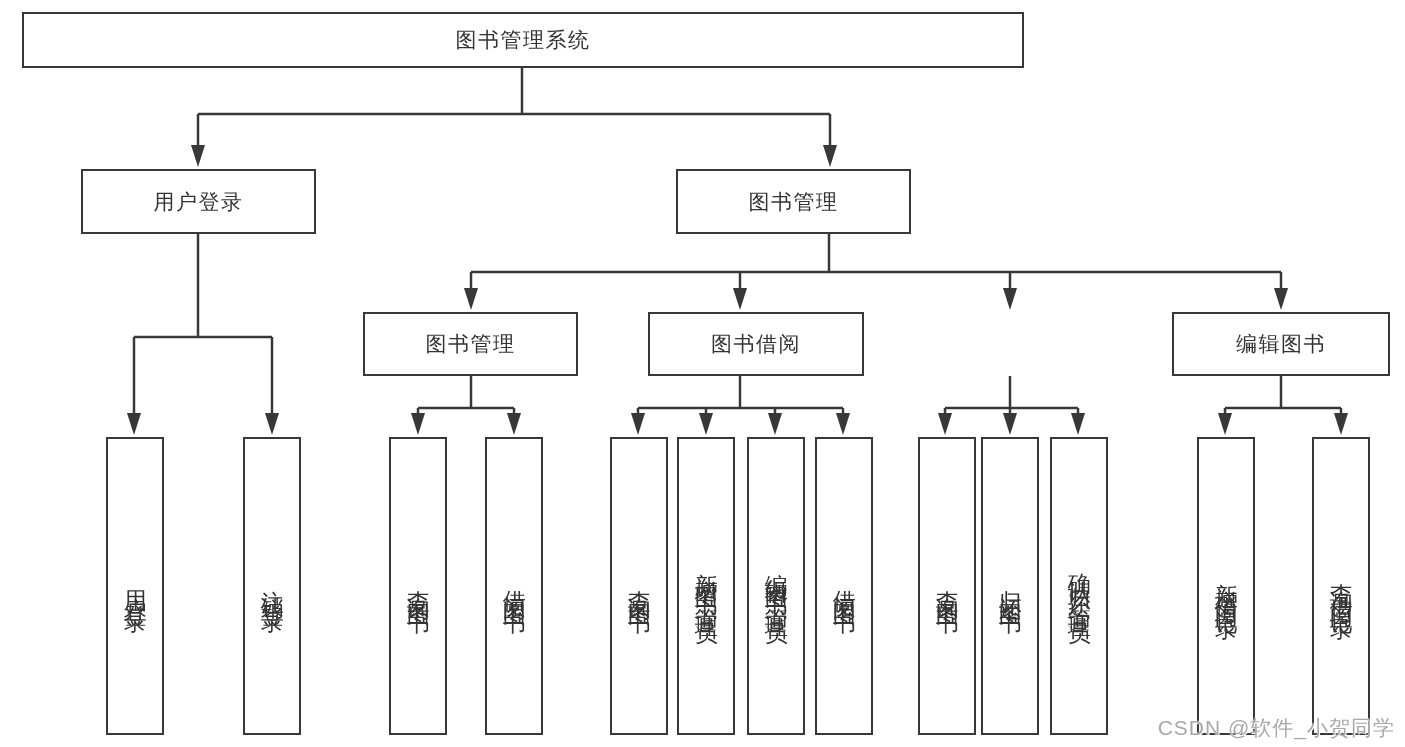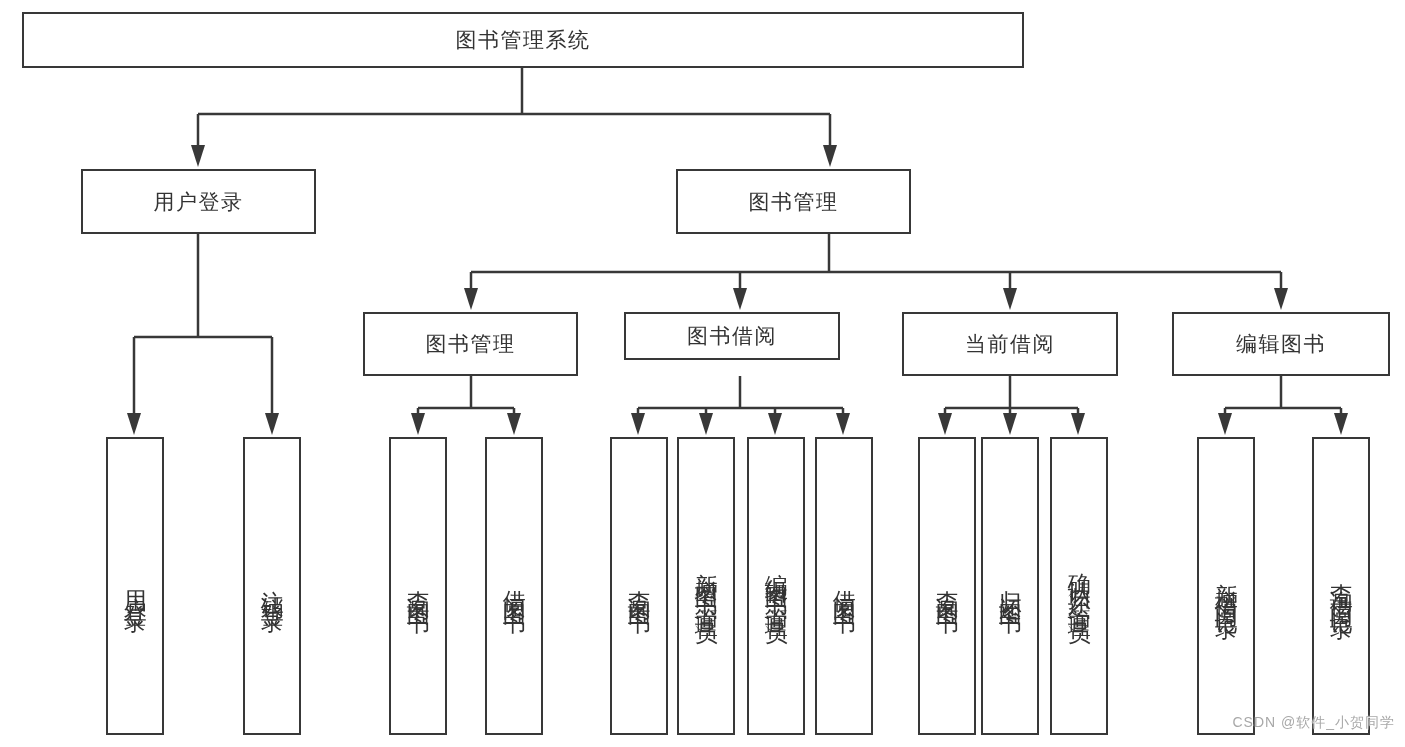--- a/index.html
+++ b/index.html
@@ -52,21 +52,21 @@
     font-size: 23px;
     line-height: 1.1;
     letter-spacing: 7px;
     color: #333333;
   }
 
   .watermark {
     position: absolute;
     top: 714px;
     right: 10px;
-    font-size: 14px;
+    font-size: 21px;
     letter-spacing: 1px;
     color: #a8a8a8;
     text-shadow: 0 0 2px #ffffff, 1px 1px 0 #ffffff;
     z-index: 5;
     white-space: nowrap;
   }
 </style>
 </head>
 <body>
 
@@ -145,25 +145,22 @@
   <div class="box hbox" style="left:81px; top:169px; width:235px; height:65px;">
     <span>用户登录</span>
   </div>
   <div class="box hbox" style="left:676px; top:169px; width:235px; height:65px;">
     <span>图书管理</span>
   </div>
 
   <div class="box hbox" style="left:363px; top:312px; width:215px; height:64px;">
     <span>图书管理</span>
   </div>
-  <div class="box hbox" style="left:624px; top:312px; width:216px; height:48px;">
+  <div class="box hbox" style="left:648px; top:312px; width:216px; height:64px;">
     <span>图书借阅</span>
-  </div>
-  <div class="box hbox" style="left:902px; top:312px; width:216px; height:64px;">
-    <span>当前借阅</span>
   </div>
   <div class="box hbox" style="left:1172px; top:312px; width:218px; height:64px;">
     <span>编辑图书</span>
   </div>
 
   <div class="box leaf" style="left:106px;">
     <span class="vtext">用户登录</span>
   </div>
   <div class="box leaf" style="left:243px;">
     <span class="vtext">注销登录</span>

